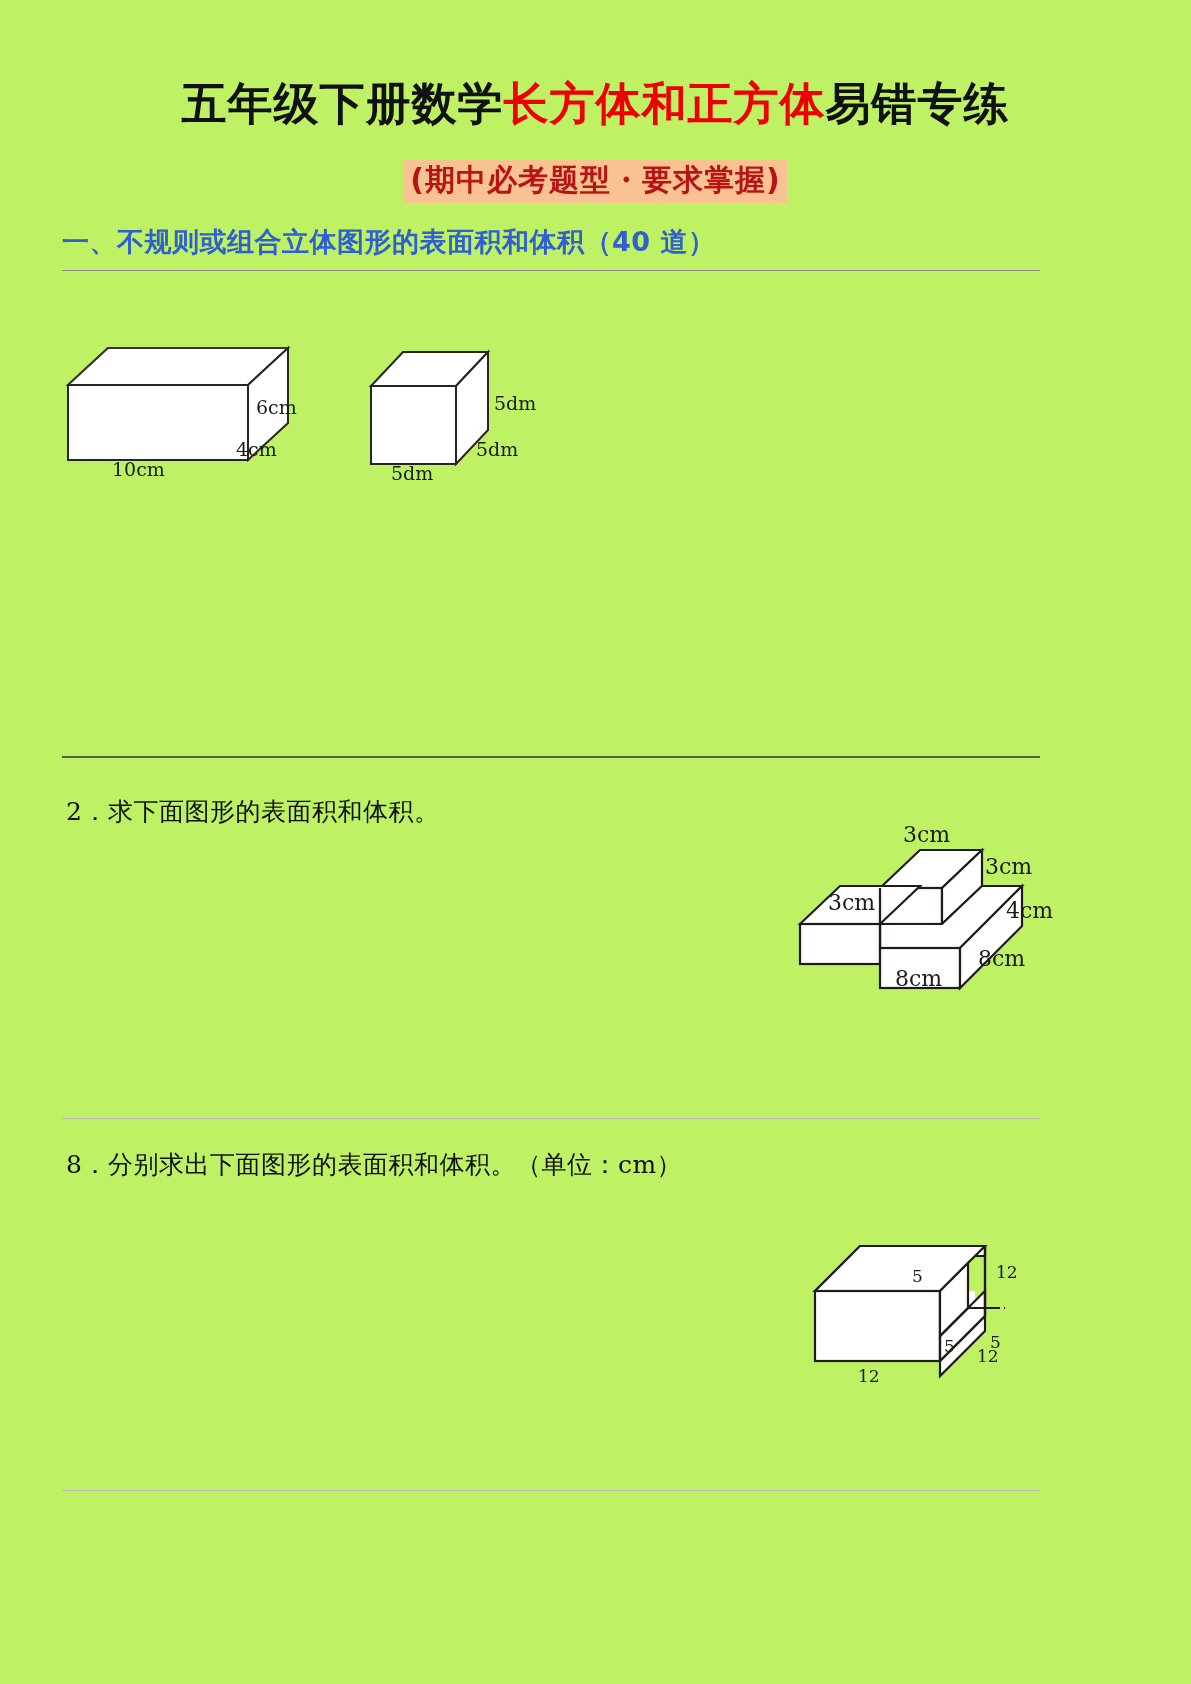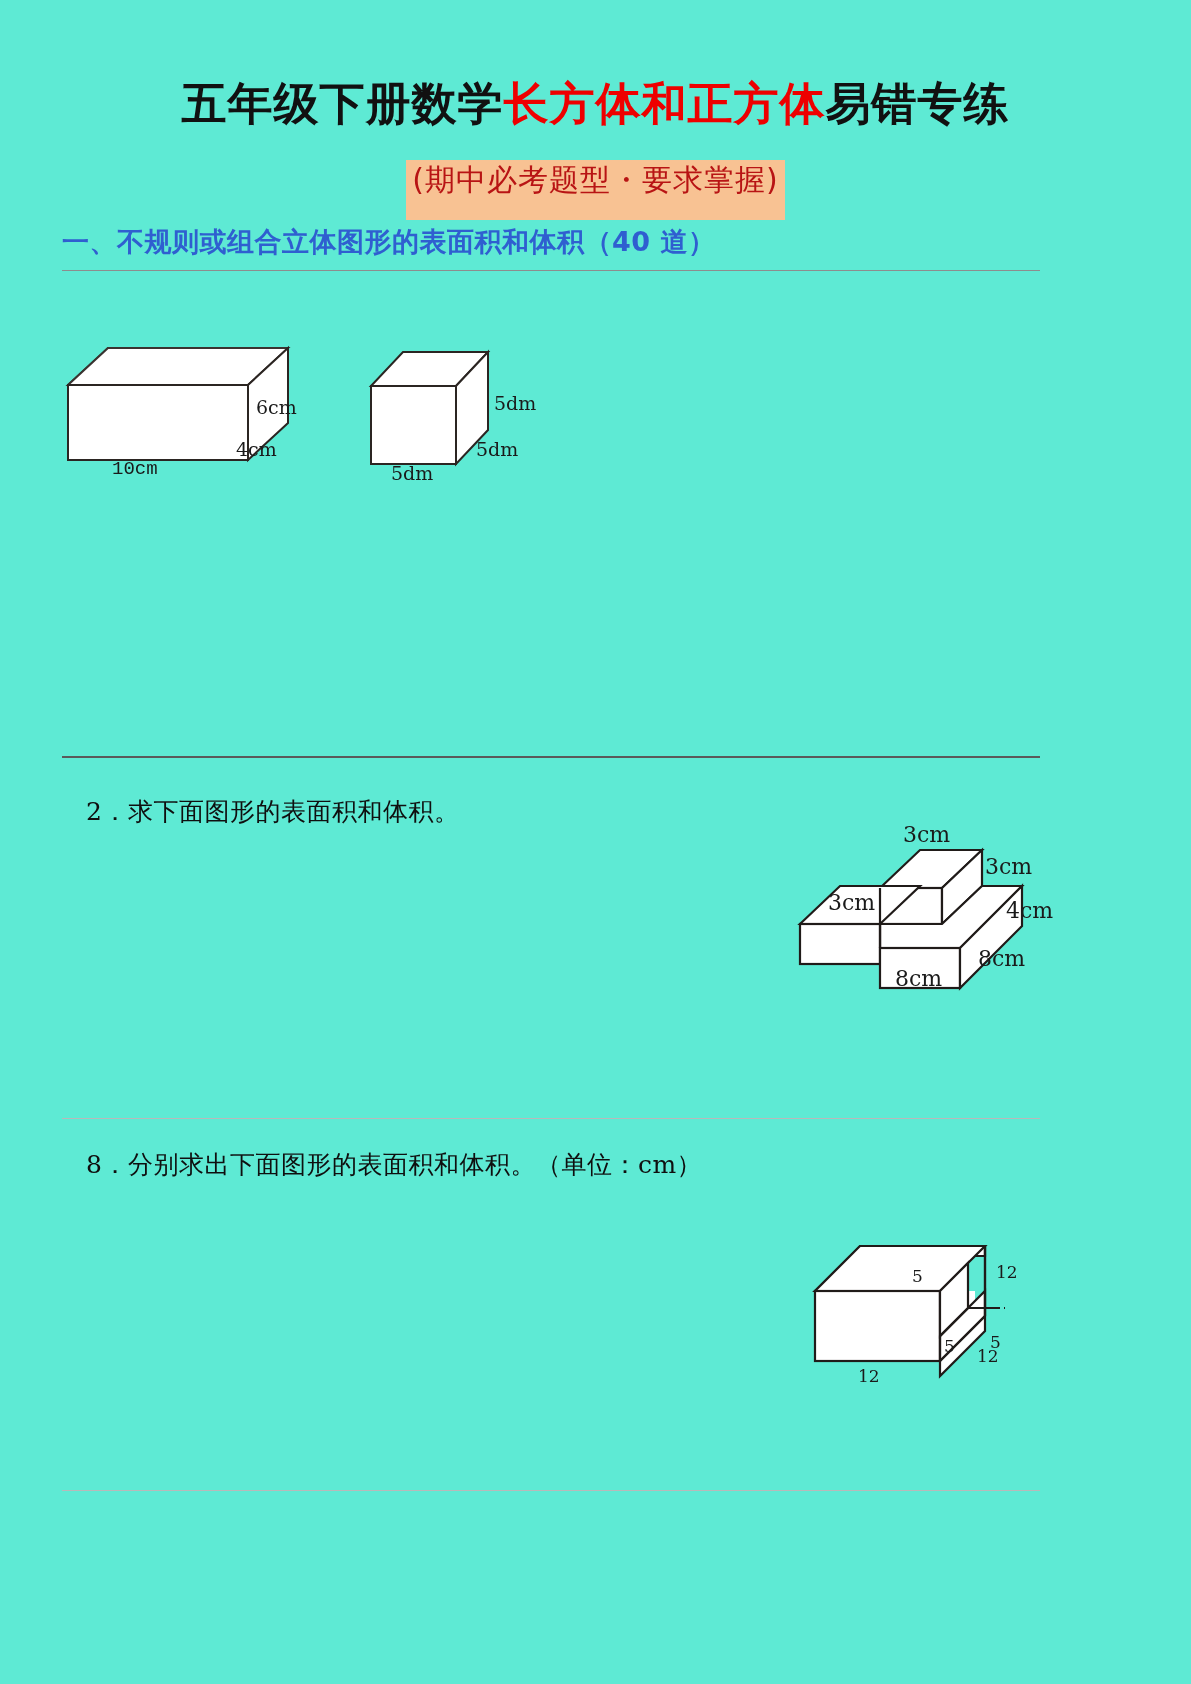--- a/index.html
+++ b/index.html
@@ -8,21 +8,21 @@
     background: #ffffff;
   }
   body {
     font-family: "DejaVu Serif", "Liberation Serif", serif;
     color: #000;
   }
   .page {
     position: relative;
     width: 1191px;
     height: 1684px;
-    background: #5eead4;
+    background: #bef264;
     overflow: hidden;
     margin: 0 auto;
   }
 
   
   .main-title {
     position: absolute;
     top: 74px;
     left: 0;
     width: 1191px;
@@ -41,23 +41,23 @@
     top: 160px;
     left: 0;
     width: 1191px;
     text-align: center;
   }
   .subtitle {
     display: inline-block;
     background: #f8c293;
     color: #b81414;
     font-size: 30px;
-    font-weight: normal;
-    font-family: "DejaVu Sans", "Liberation Sans", sans-serif;
-    padding: 3px 6px 22px 6px;
+    font-weight: bold;
+    font-family: "DejaVu Sans", "Liberation Sans", sans-serif;
+    padding: 3px 6px 5px 6px;
     line-height: 1.15;
     letter-spacing: 1px;
   }
 
   .section-head {
     position: absolute;
     top: 224px;
     left: 62px;
     color: #2f5fd0;
     font-size: 27px;
@@ -85,21 +85,20 @@
     font-weight: bold;
     color: #0f0f0f;
     font-family: "DejaVu Sans", "Liberation Sans", sans-serif;
     white-space: nowrap;
     letter-spacing: 0.5px;
   }
   .qtext.serifq {
     font-family: "DejaVu Serif", "Liberation Serif", serif;
     font-weight: normal;
     font-size: 25px;
-    margin-left: 20px;
   }
 
   
   .figure {
     position: absolute;
   }
   .figure svg { display: block; overflow: visible; }
 
   .dim {
     position: absolute;
@@ -144,21 +143,21 @@
       <polyline points="8,55 48,18 228,18" fill="none" stroke="#3a3330" stroke-width="2"></polyline>
 
       <polygon points="8,55 48,18 228,18 188,55" fill="#ffffff" stroke="#3a3330" stroke-width="2"></polygon>
 
       <rect x="8" y="55" width="180" height="75" fill="#ffffff" stroke="#2b2522" stroke-width="2"></rect>
 
       <polygon points="188,55 228,18 228,93 188,130" fill="#ffffff" stroke="#2b2522" stroke-width="2"></polygon>
     </svg>
     <span class="dim" style="left:196px; top:66px;">6cm</span>
     <span class="dim" style="left:176px; top:108px;">4cm</span>
-    <span class="dim" style="left:52px; top:128px;font-family:Liberation Mono, monospace;">10cm</span>
+    <span class="dim" style="left:52px; top:128px;">10cm</span>
   </div>
 
   <div class="figure" style="top:330px; left:363px; width:200px; height:150px;">
     <svg width="200" height="150" viewBox="0 0 200 150">
       <polygon points="8,56 40,22 125,22 93,56" fill="#ffffff" stroke="#2b2522" stroke-width="2"></polygon>
       <rect x="8" y="56" width="85" height="78" fill="#ffffff" stroke="#2b2522" stroke-width="2"></rect>
       <polygon points="93,56 125,22 125,100 93,134" fill="#ffffff" stroke="#2b2522" stroke-width="2"></polygon>
     </svg>
     <span class="dim" style="left:131px; top:62px;">5dm</span>
     <span class="dim" style="left:113px; top:108px;">5dm</span>

